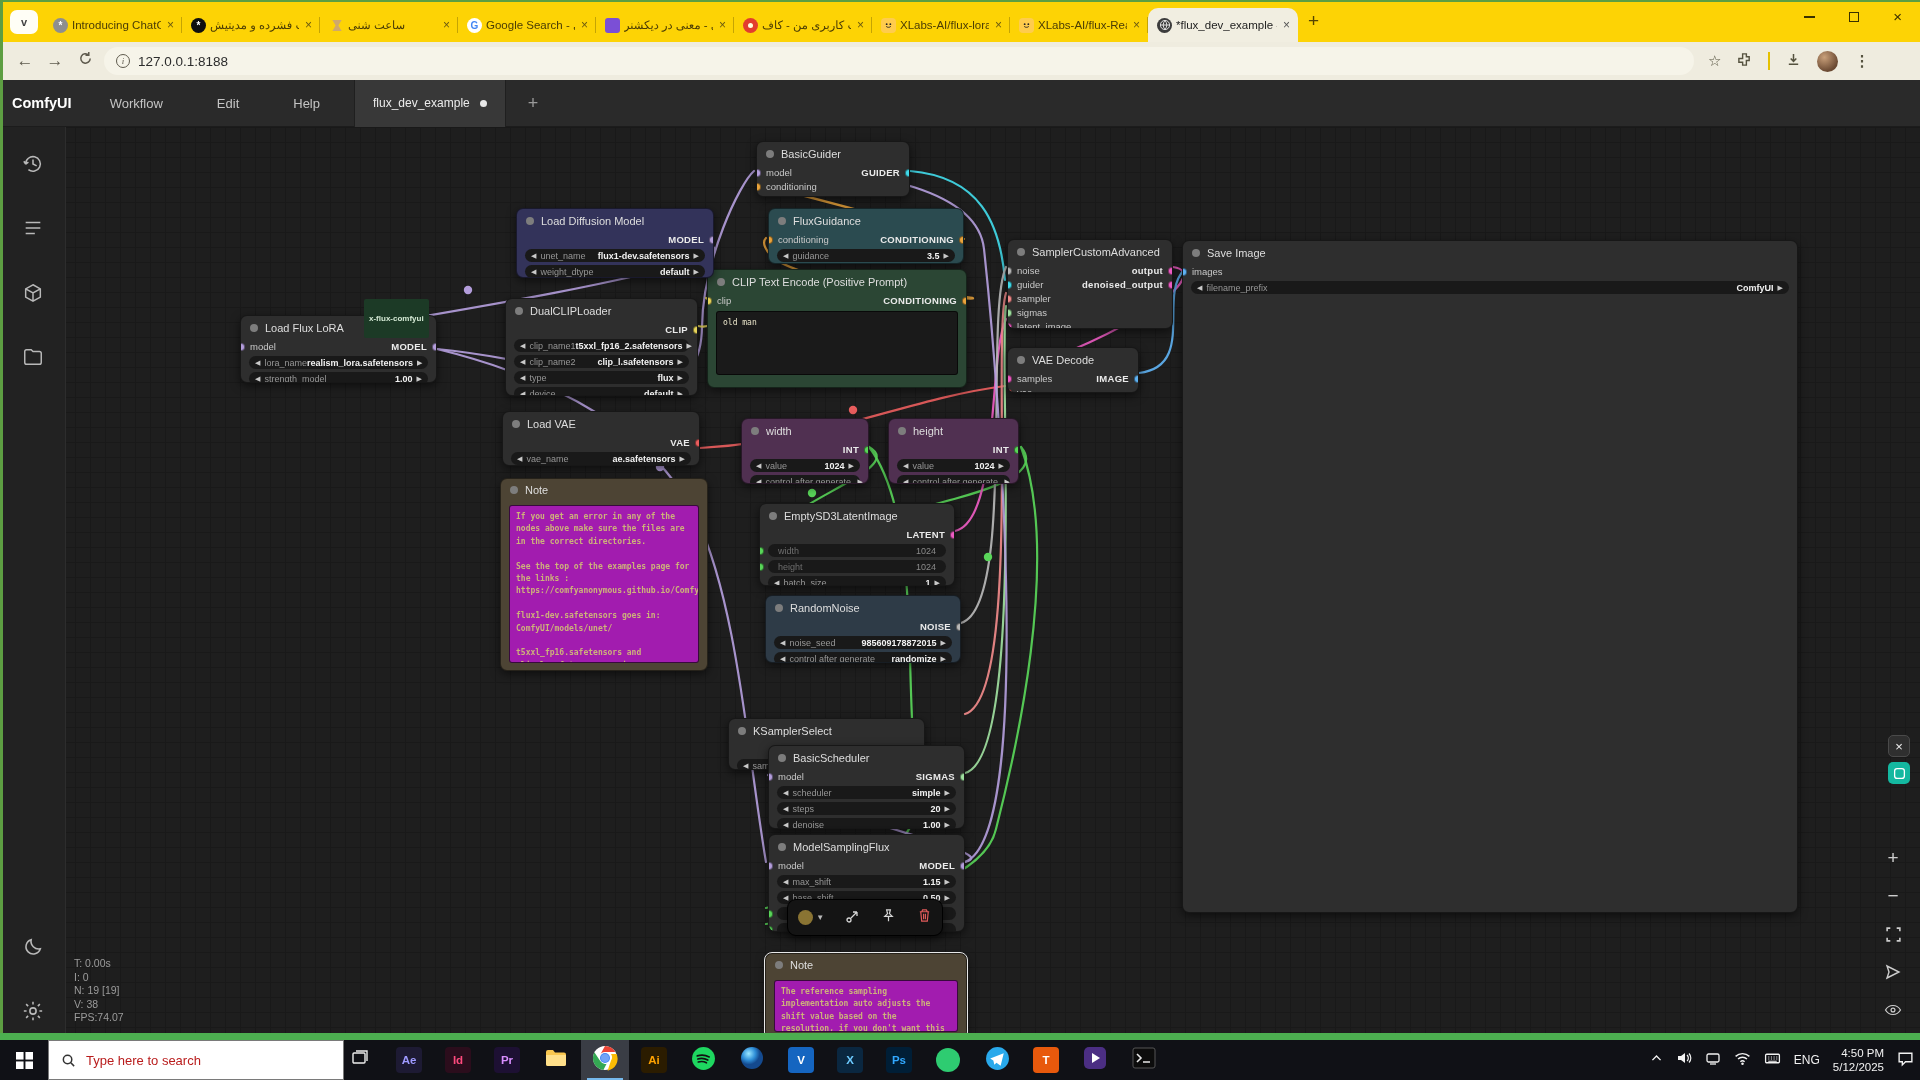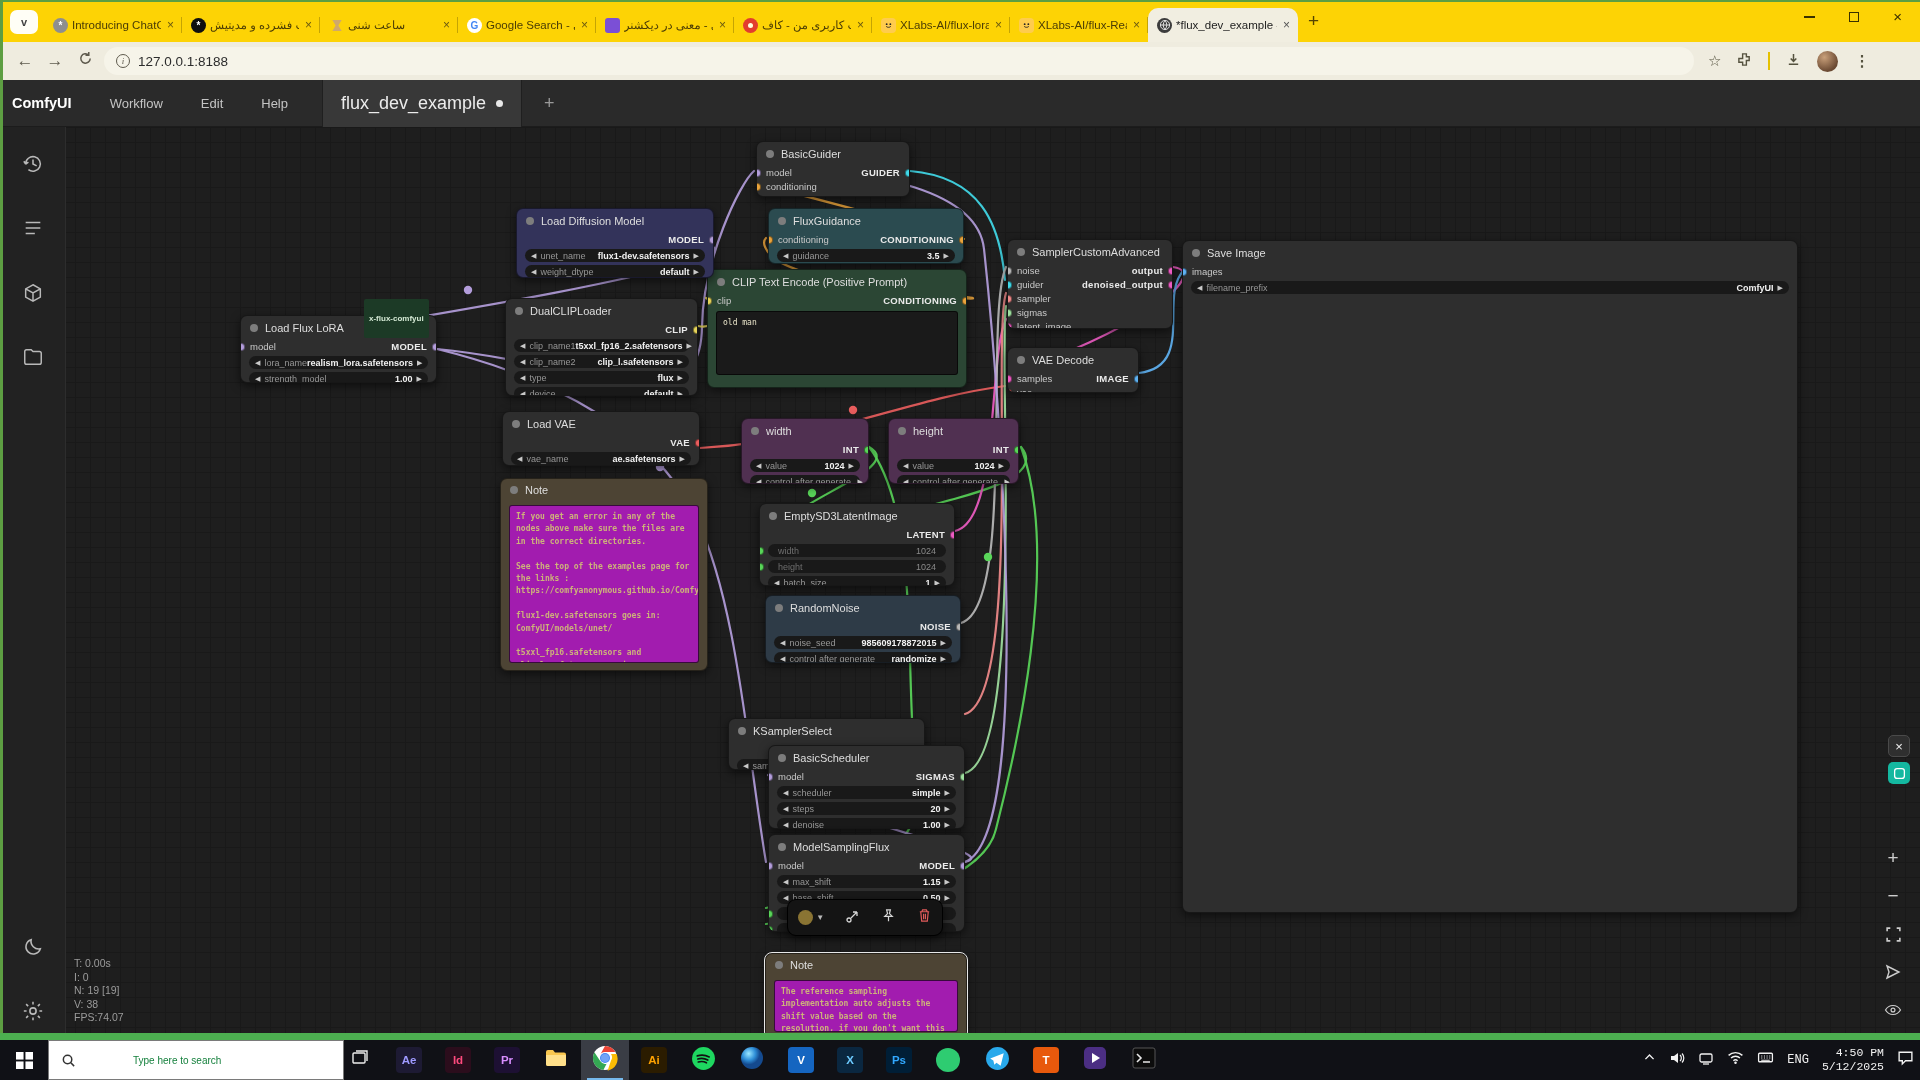--- a/index.html
+++ b/index.html
@@ -35,21 +35,21 @@
   .tb-right{display:flex;align-items:center;gap:16px;margin-left:14px;}
   .tb-ic{color:#55523f;font-size:15px;}
   .tb-sep{width:2px;height:18px;background:#e5c100;}
   #avatar{width:21px;height:21px;border-radius:50%;background:radial-gradient(circle at 35% 30%,#c9a07a,#6b4a33 70%);}
 
   
   #cmenu{position:absolute;left:0;top:80px;width:1920px;height:47px;background:#2a2a2a;border-bottom:1px solid #1c1c1c;display:flex;align-items:center;z-index:30;}
   #brand{color:#fff;font-weight:bold;font-size:14.5px;margin-left:12px;}
   .menu-item{color:#c4c4c4;font-size:13px;margin-left:38px;}
   #wf-tab{margin-left:34px;height:47px;background:#383838;border-left:1px solid #1f1f1f;border-right:1px solid #1f1f1f;display:flex;align-items:center;padding:0 18px;gap:10px;}
-  #wf-name{color:#ececec;font-size:18px;}
+  #wf-name{color:#ececec;font-size:12px;}
   #wf-dot{width:7px;height:7px;border-radius:50%;background:#e8e8e8;}
   #wf-add{color:#9a9a9a;font-size:18px;margin-left:22px;}
   #cmenu-right{position:absolute;right:0;top:0;height:47px;display:flex;align-items:center;}
 
   
   #canvas{position:absolute;left:0;top:127px;width:1920px;height:909px;overflow:hidden;background-color:#1e1e1e;background-image:linear-gradient(#191919 1px,transparent 1px),linear-gradient(90deg,#191919 1px,transparent 1px);background-size:15px 15px;}
   #wires{position:absolute;left:0;top:0;z-index:1;}
   #nodes{position:absolute;left:0;top:0;width:100%;height:100%;z-index:2;}
 
   .node{position:absolute;background:#2e2e2e;border-radius:7px;box-shadow:0 3px 10px rgba(0,0,0,.55);border:1px solid rgba(0,0,0,.5);overflow:hidden;}
@@ -92,27 +92,27 @@
   
   .float-btn{position:absolute;width:22px;height:22px;border-radius:5px;display:flex;align-items:center;justify-content:center;z-index:7;}
   #btn-close-x{background:#2f2f2f;border:1px solid #4a4a4a;color:#f0f0f0;font-size:13px;}
   #btn-teal{background:#14b8a0;color:#fff;}
   .zt-ic{position:absolute;left:1880px;width:26px;height:26px;color:#cdcdcd;display:flex;align-items:center;justify-content:center;font-size:19px;z-index:7;}
 
   
   #taskbar{position:absolute;left:0;top:1040px;width:1920px;height:40px;background:#101116;display:flex;align-items:center;z-index:70;}
   #start{width:48px;height:40px;display:flex;align-items:center;justify-content:center;}
   #searchbox{width:296px;height:40px;background:#ffffff;border:1px solid #7a7a7a;display:flex;align-items:center;gap:10px;padding:0 12px;}
-  #searchbox span{color:#15803d;font-size:10px;margin-left:47px;}
+  #searchbox span{color:#b91c1c;font-size:13px;}
   #apps{position:absolute;left:336px;top:0;display:flex;height:40px;}
   .app{width:48px;height:40px;display:flex;align-items:center;justify-content:center;margin-right:1px;position:relative;}
   .app.active{background:#3a3d45;}
   .app.active:after{content:"";position:absolute;left:6px;right:6px;bottom:0;height:2px;background:#76b9ed;}
   .app-sq{width:26px;height:26px;border-radius:4px;display:flex;align-items:center;justify-content:center;font-size:11.5px;font-weight:bold;}
-  #tray{position:absolute;right:6px;top:0;height:40px;display:flex;align-items:center;gap:13px;color:#f2f2f2;font-family:Liberation Mono, monospace;}
+  #tray{position:absolute;right:6px;top:0;height:40px;display:flex;align-items:center;gap:13px;color:#f2f2f2;}
   #clock{text-align:right;font-size:11.5px;line-height:14px;}
   #lang{font-size:12px;}
 </style>
 </head>
 <body>
 
 <div id="stage">
 
   <div id="tabstrip">
     <div class="tab-chevron">v</div>
@@ -220,21 +220,21 @@
             <path d="M8 2v8M5 7l3 3 3-3M3 13h10" fill="none" stroke="#55523f" stroke-width="1.6"></path>
           </svg>
       </span>
       <span id="avatar"></span>
       <span class="tb-ic" style="font-weight:bold">⋮</span>
     </div>
   </div>
 
   <div id="cmenu">
     <div id="brand">ComfyUI</div>
-    <div id="cmenu-items" style="display: flex;">
+    <div id="cmenu-items" style="display: flex; gap: 16px;">
         <span class="menu-item">Workflow</span>
         <span class="menu-item">Edit</span>
         <span class="menu-item">Help</span>
       </div>
     <div id="wf-tab">
       <span id="wf-name">flux_dev_example</span>
       <span id="wf-dot"></span>
     </div>
     <div id="wf-add">+</div>
     <div id="cmenu-right">

